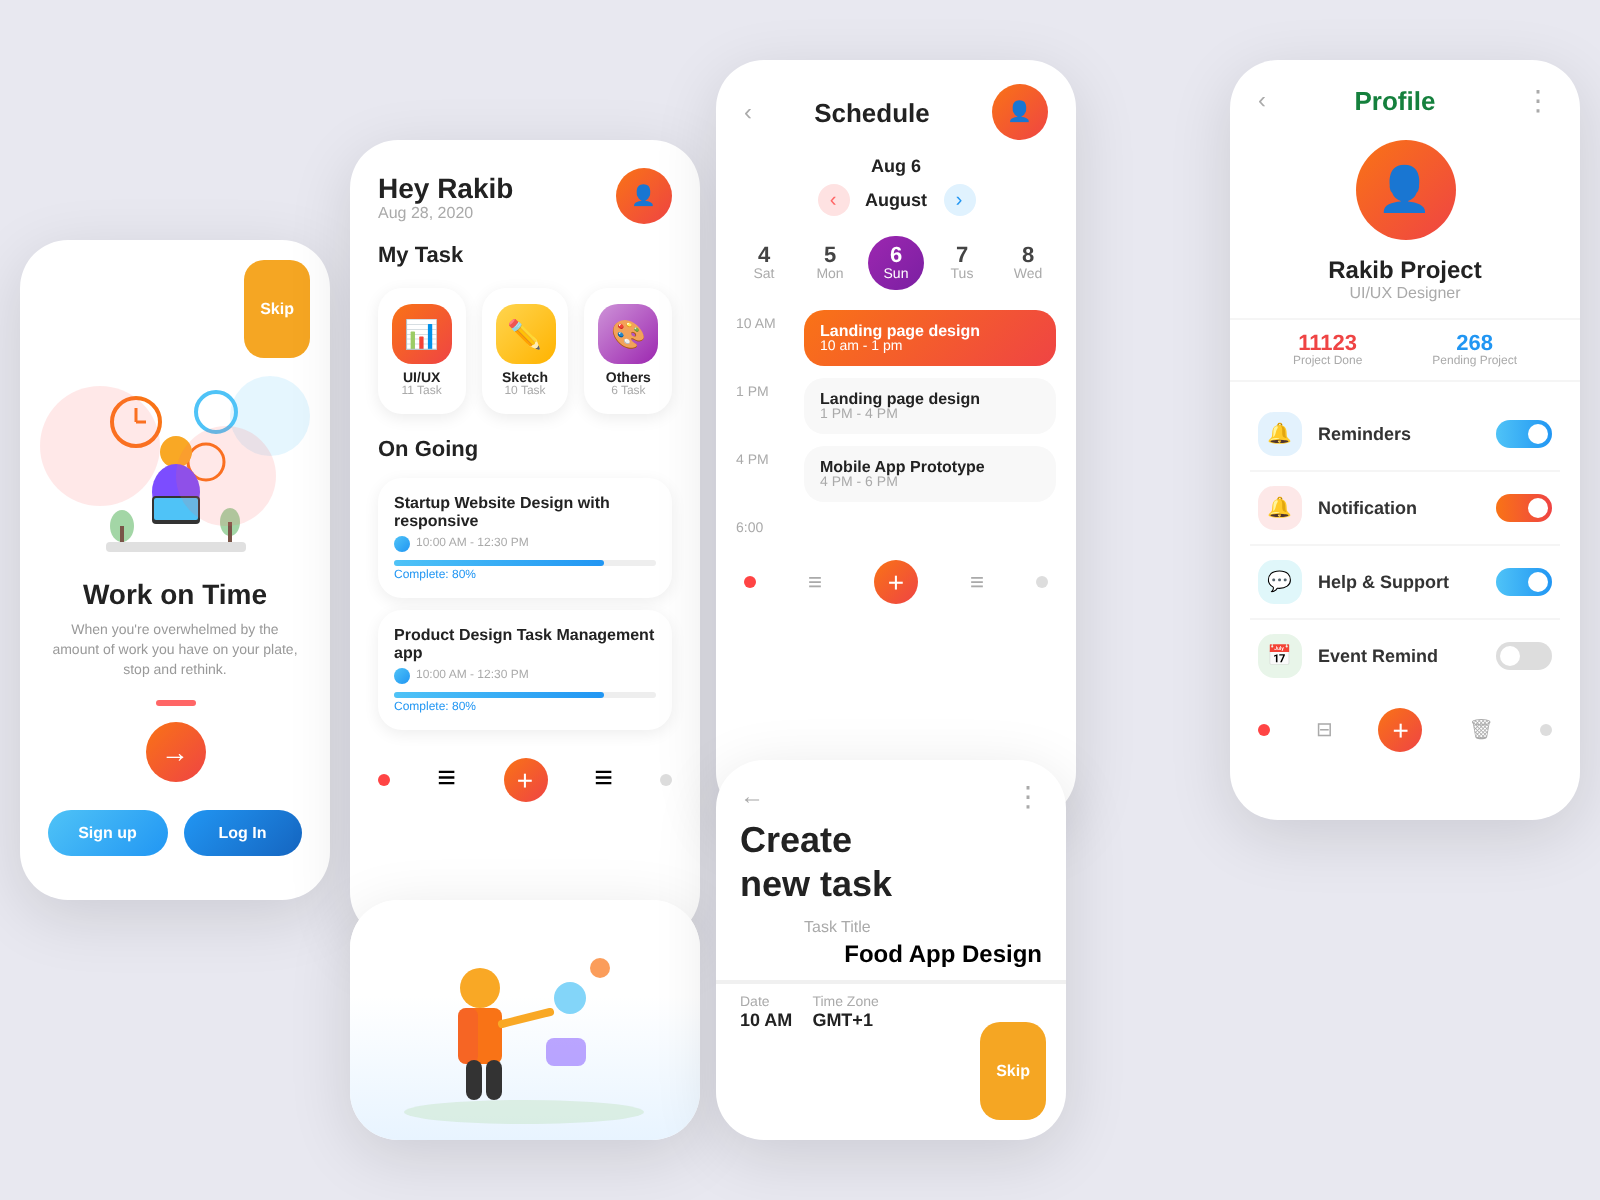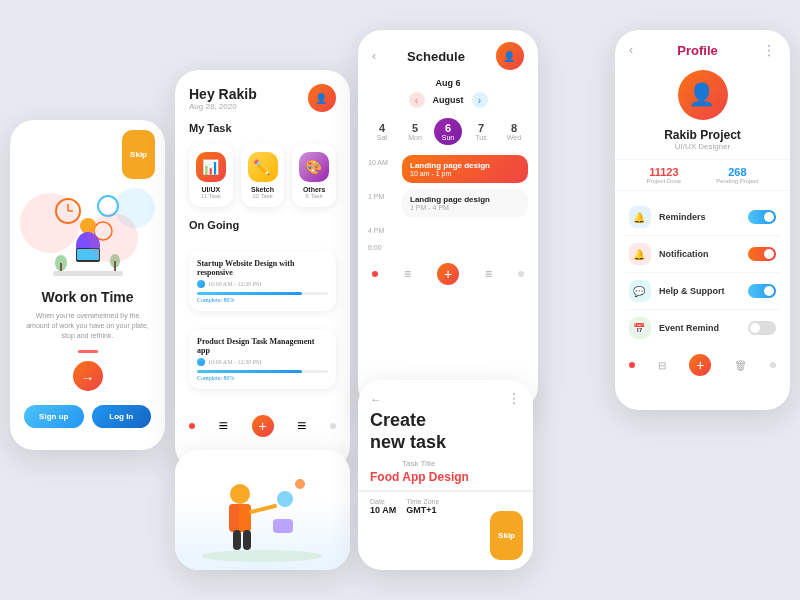--- a/index.html
+++ b/index.html
@@ -164,26 +164,25 @@
     .task-card .tc-label { font-size: 7px; font-weight: 700; color: #222; }
     .task-card .tc-count { font-size: 6px; color: #aaa; }
 
     .ongoing-title {
       font-size: 11px;
       font-weight: 700;
       color: #222;
       padding: 6px 14px 2px;
     }
     .ongoing-card {
-      margin: 18px 14px;
+      margin: 6px 14px;
       padding: 8px;
       border-radius: 12px;
       background: #fff;
       box-shadow: 0 2px 8px rgba(0,0,0,0.07);
-      font-family: Liberation Serif, serif;
     }
     .oc-title { font-size: 8px; font-weight: 700; color: #222; }
     .oc-meta { font-size: 6px; color: #aaa; margin: 3px 0; display: flex; align-items: center; gap: 3px; }
     .oc-meta .dot { width: 8px; height: 8px; border-radius: 50%; background: linear-gradient(135deg, #4fc3f7, #2196f3); display: flex; align-items: center; justify-content: center; }
     .progress-bar-bg {
       height: 3px; background: #eee; border-radius: 2px; margin-top: 4px;
     }
     .progress-bar-fill {
       height: 3px; border-radius: 2px;
       background: linear-gradient(90deg, #4fc3f7, #2196f3);
@@ -288,21 +287,21 @@
       height: 380px;
       right: 10px;
       top: 30px;
     }
     .s4-header {
       display: flex;
       justify-content: space-between;
       align-items: center;
       padding: 12px 14px 4px;
     }
-    .s4-title { font-size: 13px; font-weight: 700; color: #be185d; text-align: center; flex: 1; }
+    .s4-title { font-size: 13px; font-weight: 700; color: #15803d; text-align: center; flex: 1; }
     .dots-icon { font-size: 14px; color: #aaa; }
 
     .profile-avatar {
       width: 50px; height: 50px;
       border-radius: 50%;
       background: linear-gradient(135deg, #f97316, #ef4444);
       margin: 8px auto;
       display: flex; align-items: center; justify-content: center;
       color: #fff; font-size: 22px;
     }
@@ -386,21 +385,21 @@
       padding: 10px 12px 4px;
     }
     .s5-title {
       font-size: 18px;
       font-weight: 800;
       color: #222;
       padding: 0 12px;
       line-height: 1.2;
     }
     .task-title-label { font-size: 8px; color: #aaa; padding: 6px 12px 2px; margin-left: 32px; }
-    .task-title-value { font-size: 12px; font-weight: 700; color: #ef4444; padding: 0 12px; border-bottom: 2px solid #f0f0f0; padding-bottom: 6px; }
+    .task-title-value { font-size: 12px; font-weight: 700; color: #000000; padding: 0 12px; border-bottom: 2px solid #f0f0f0; padding-bottom: 6px; text-align: right; }
 
     .task-meta {
       display: flex;
       gap: 10px;
       padding: 6px 12px;
     }
     .meta-item { }
     .meta-label { font-size: 7px; color: #aaa; }
     .meta-value { font-size: 9px; font-weight: 700; color: #222; }
 
@@ -595,20 +594,24 @@
     </div>
     <div class="time-slot">
       <div class="time-label">1 PM</div>
       <div class="slot-card plain">
         <div class="slot-title">Landing page design</div>
         <div class="slot-time">1 PM - 4 PM</div>
       </div>
     </div>
     <div class="time-slot">
       <div class="time-label">4 PM</div>
+      <div class="slot-card plain">
+        <div class="slot-title">Mobile App Prototype</div>
+        <div class="slot-time">4 PM - 6 PM</div>
+      </div>
     </div>
     <div class="time-slot">
       <div class="time-label">6:00</div>
     </div>
   </div>
   <div class="s3-footer">
     <div style="width:6px;height:6px;border-radius:50%;background:#f44;"></div>
     <div style="font-size:12px;color:#aaa;">≡</div>
     <div class="plus-fab">+</div>
     <div style="font-size:12px;color:#aaa;">≡</div>

